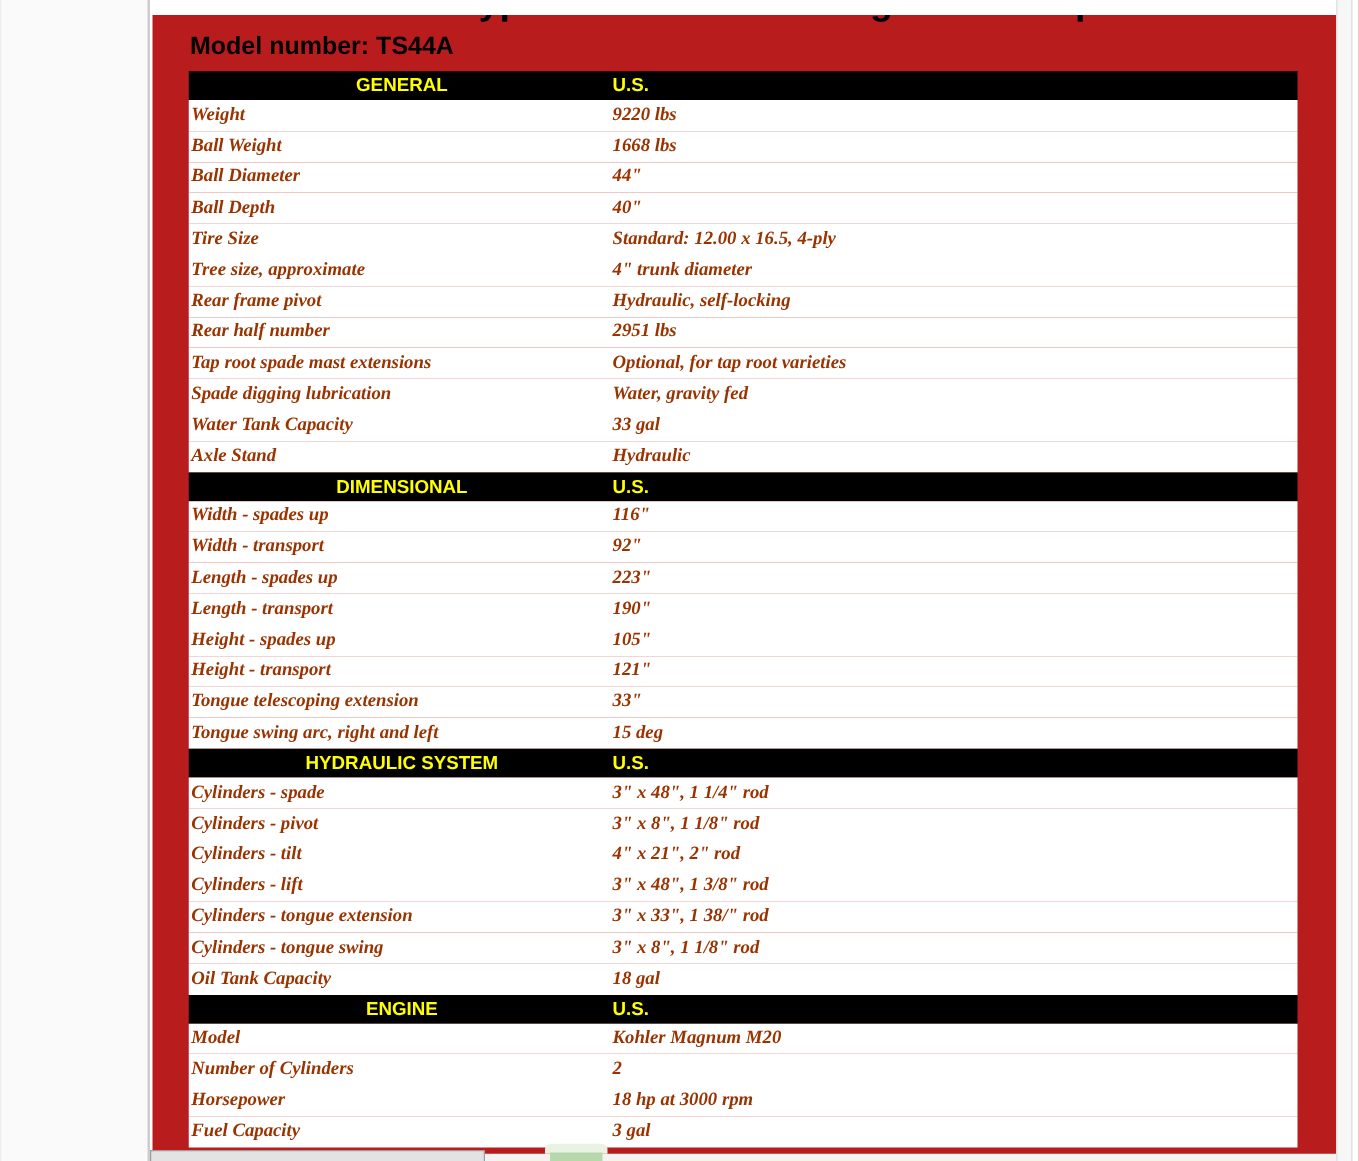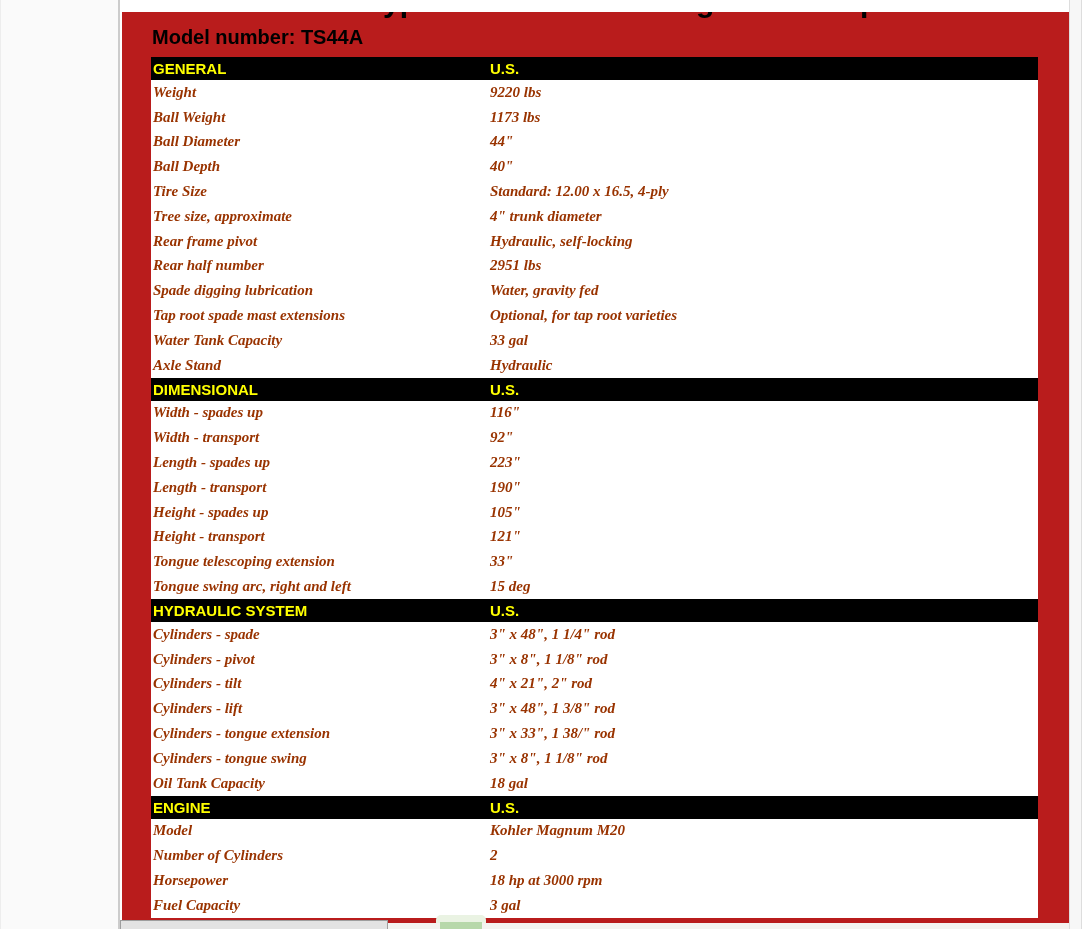--- a/index.html
+++ b/index.html
@@ -25,21 +25,21 @@
     font-weight:bold; color:#000000; white-space:pre;
   }
   .page-title {
     position:absolute; left:30px; top:14px;
     font-size:20px; font-weight:bold; color:#000000; white-space:nowrap;
   }
   .spec-table {
     position:absolute; left:29px; top:45px; width:887px;
   }
   .bar-row {
-    display:flex; align-items:center; height:23px; background:#000000;
+    display:flex; align-items:center; height:23px; background:#000000;text-align:center;
   }
   .bar-cell-name, .bar-cell-us {
     font-size:15px; font-weight:bold; color:#ffff00; white-space:nowrap;
   }
   .bar-cell-name { width:339px; padding-left:2px; box-sizing:border-box; }
   .data-row {
     display:flex; align-items:center; height:24.8px; background:#ffffff;font-family:Liberation Serif, serif;
   }
   .cell-label, .cell-value {
     font-size:15px; font-weight:bold; font-style:italic; color:#993300; white-space:nowrap;
@@ -85,21 +85,21 @@
       <div class="bar-row">
         <div class="bar-cell-name">GENERAL</div>
         <div class="bar-cell-us">U.S.</div>
       </div>
       <div class="data-row">
         <div class="cell-label">Weight</div>
         <div class="cell-value">9220 lbs</div>
       </div>
       <div class="data-row">
         <div class="cell-label">Ball Weight</div>
-        <div class="cell-value">1173 lbs</div>
+        <div class="cell-value">1668 lbs</div>
       </div>
       <div class="data-row">
         <div class="cell-label">Ball Diameter</div>
         <div class="cell-value">44"</div>
       </div>
       <div class="data-row">
         <div class="cell-label">Ball Depth</div>
         <div class="cell-value">40"</div>
       </div>
       <div class="data-row">
@@ -112,26 +112,26 @@
       </div>
       <div class="data-row">
         <div class="cell-label">Rear frame pivot</div>
         <div class="cell-value">Hydraulic, self-locking</div>
       </div>
       <div class="data-row">
         <div class="cell-label">Rear half number</div>
         <div class="cell-value">2951 lbs</div>
       </div>
       <div class="data-row">
+        <div class="cell-label">Tap root spade mast extensions</div>
+        <div class="cell-value">Optional, for tap root varieties</div>
+      </div>
+      <div class="data-row">
         <div class="cell-label">Spade digging lubrication</div>
         <div class="cell-value">Water, gravity fed</div>
-      </div>
-      <div class="data-row">
-        <div class="cell-label">Tap root spade mast extensions</div>
-        <div class="cell-value">Optional, for tap root varieties</div>
       </div>
       <div class="data-row">
         <div class="cell-label">Water Tank Capacity</div>
         <div class="cell-value">33 gal</div>
       </div>
       <div class="data-row">
         <div class="cell-label">Axle Stand</div>
         <div class="cell-value">Hydraulic</div>
       </div>
       <div class="bar-row">

